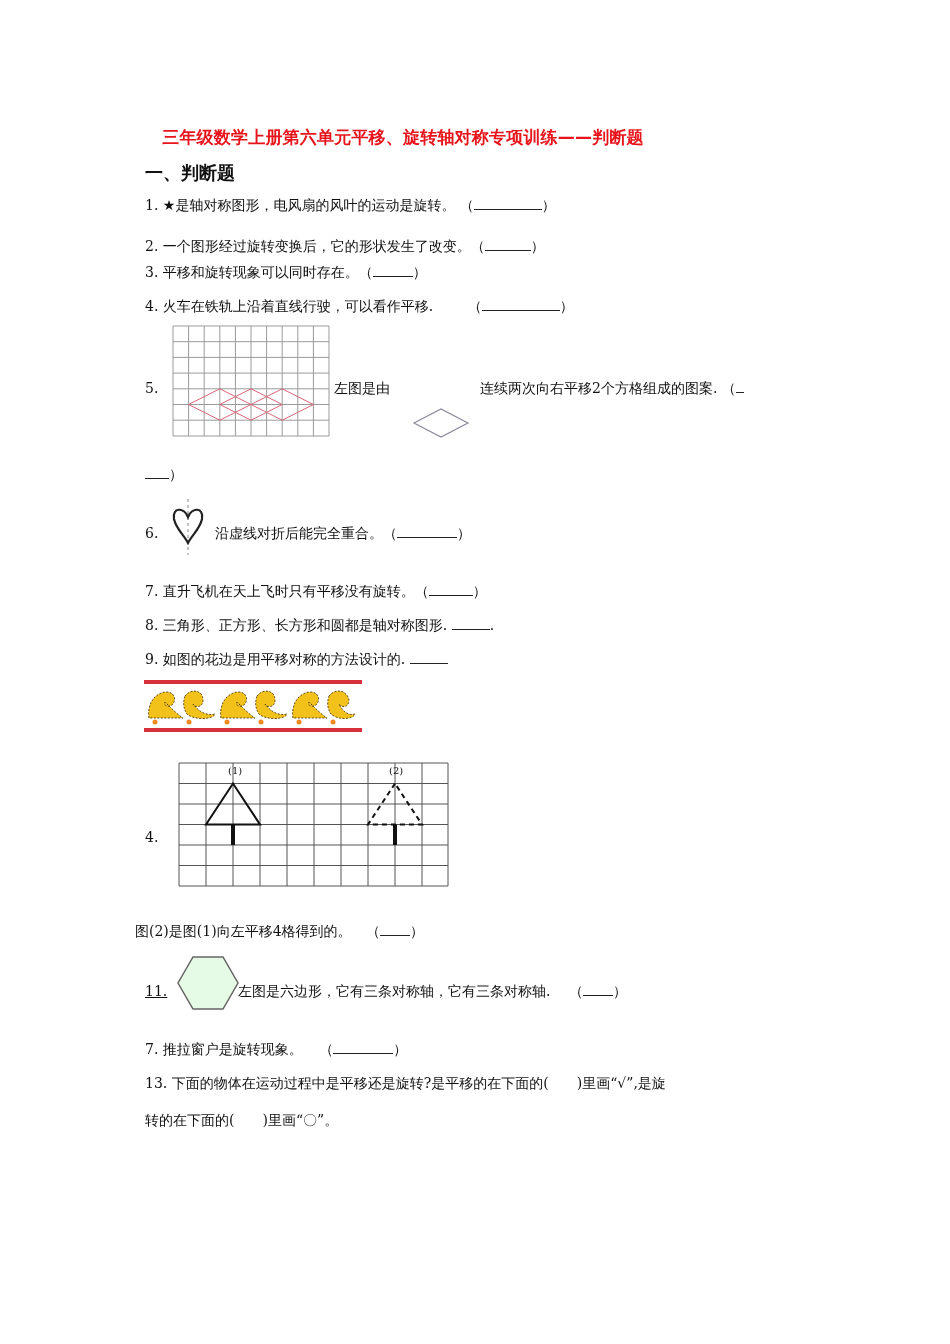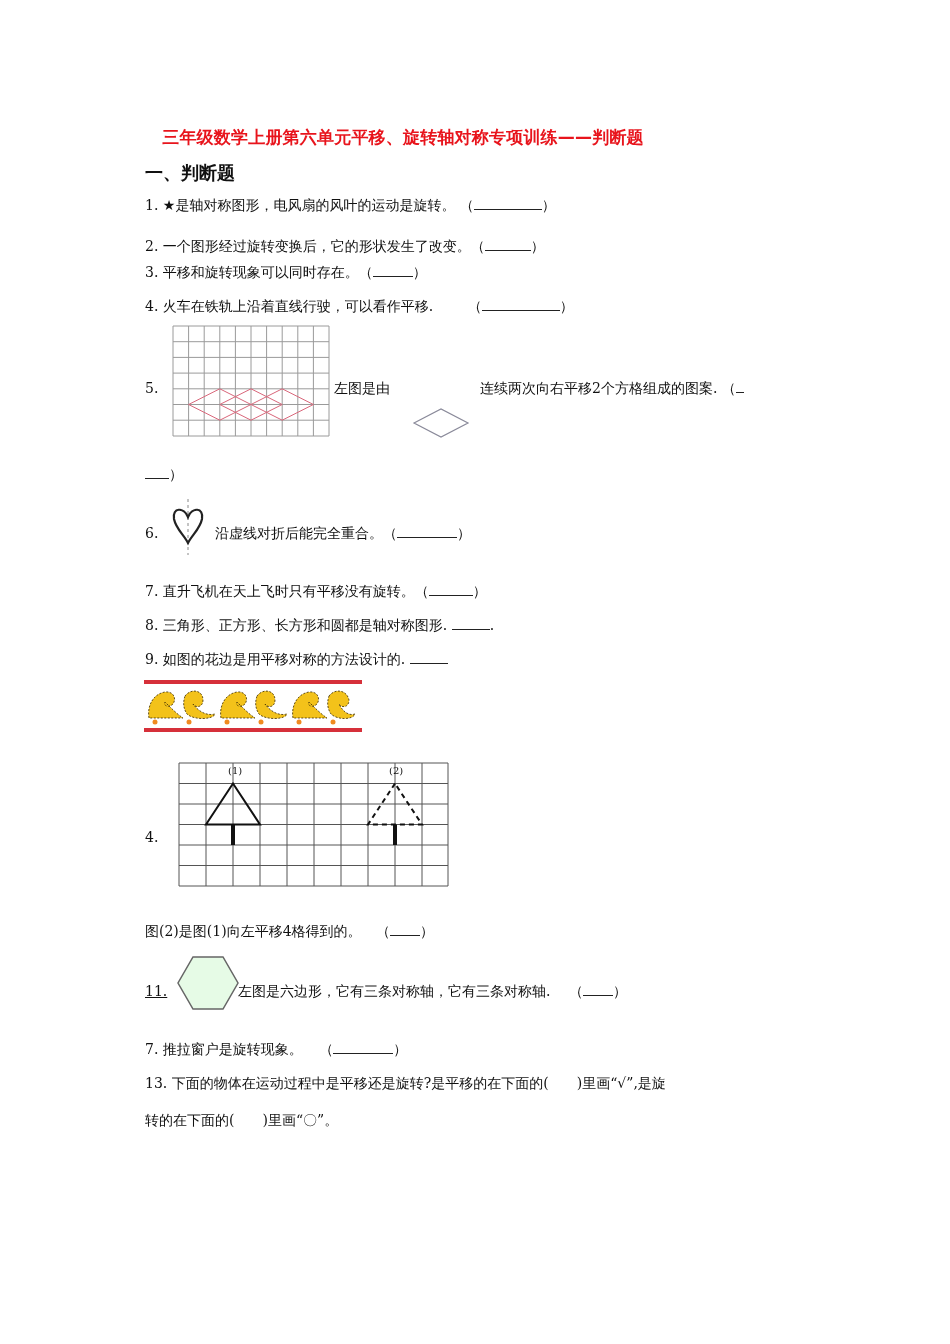--- a/index.html
+++ b/index.html
@@ -164,21 +164,21 @@
 
     <polygon points="55,21.5 28,62.5 82,62.5" fill="none" stroke="#111" stroke-width="2"></polygon>
     <line x1="55" y1="62.5" x2="55" y2="83" stroke="#111" stroke-width="4"></line>
 
     <polygon points="217,21.5 190,62.5 244,62.5" fill="none" stroke="#111" stroke-width="2" stroke-dasharray="5,4"></polygon>
     <line x1="217" y1="62.5" x2="217" y2="83" stroke="#111" stroke-width="4"></line>
   </svg>
 </div>
 <div class="abs" style="left:228px; top:765px; font-size:10px;">(1)</div>
 <div class="abs" style="left:389px; top:765px; font-size:10px;">(2)</div>
-<div class="abs q" style="left:145px; top:921px;">
+<div class="abs q" style="left:135px; top:921px;">
   <span>图(2)是图(1)向左平移4格得到的。</span>
   <span style="display:inline-block;width:10px;"></span><span>（</span><span class="blank" style="width:30px;"></span><span>）</span>
 </div>
 
 <div class="abs q" style="left:145px; top:981px;text-decoration:underline;">11.</div>
 <div class="abs" style="left:176px; top:955px;">
   <svg width="64" height="56" viewBox="0 0 64 56">
     <polygon points="17,2 47,2 62,28 47,54 17,54 2,28" fill="#e6fbe6" stroke="#666" stroke-width="1.5"></polygon>
   </svg>
 </div>

